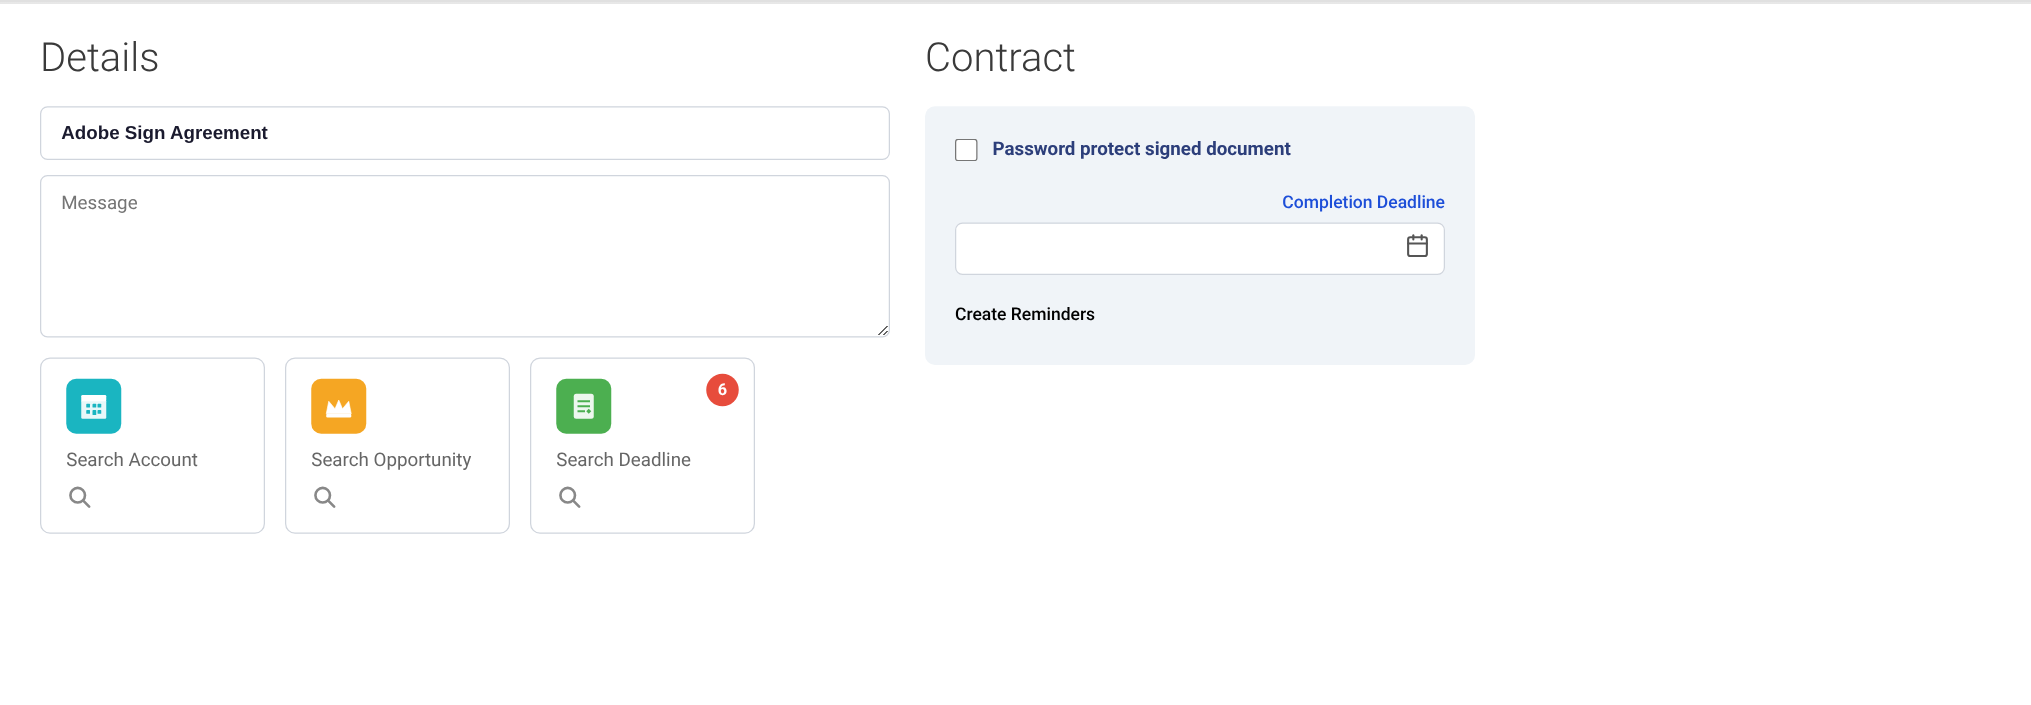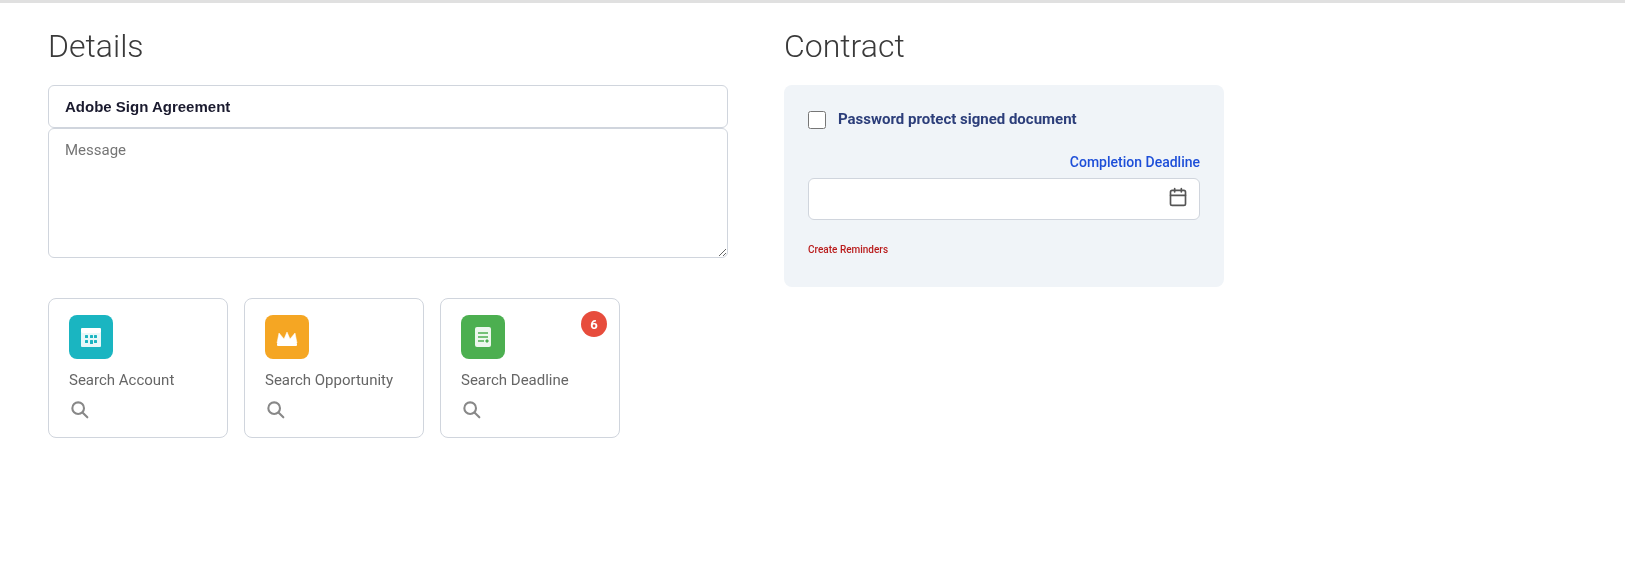--- a/index.html
+++ b/index.html
@@ -9,56 +9,56 @@
       color: #333;
       min-height: 564px;
     }
     .top-divider {
       height: 3px;
       background: linear-gradient(to right, #e0e0e0, #e0e0e0);
       border-bottom: 1px solid #e0e0e0;
     }
     .main-layout {
       display: flex;
-      padding: 24px 48px;
-      gap: 56px;
+      padding: 24px 32px;
+      gap: 28px;
       min-height: 560px;
     }
     .details-section {
       flex: 1;
       max-width: 680px;
     }
     .section-title {
       font-size: 32px;
       font-weight: 300;
       color: #3a3a3a;
       margin-bottom: 20px;
     }
     .name-input {
       width: 100%;
       border: 1px solid #d0d5dd;
       border-radius: 6px;
       padding: 12px 16px;
       font-size: 15px;
       font-weight: 600;
       color: #1a1a2e;
-      margin-bottom: 0;
+      margin-bottom: 12px;
       outline: none;
     }
     .message-textarea {
       width: 100%;
       border: 1px solid #d0d5dd;
       border-radius: 6px;
       padding: 12px 16px;
       font-size: 15px;
       color: #aaa;
       resize: vertical;
       height: 130px;
       outline: none;
-      margin-bottom: 36px;
+      margin-bottom: 12px;
       font-family: inherit;
     }
     .search-cards {
       display: flex;
       gap: 16px;
       align-items: flex-start;
     }
     .search-card {
       border: 1px solid #d0d5dd;
       border-radius: 8px;
@@ -172,22 +172,22 @@
     .calendar-icon {
       position: absolute;
       right: 12px;
       top: 50%;
       transform: translateY(-50%);
       color: #555;
       font-size: 18px;
       pointer-events: none;
     }
     .reminders-label {
-      font-size: 10px;
-      color: #b91c1c;
+      font-size: 14px;
+      color: #000000;
       margin-bottom: 8px;
       font-weight: 500;
     }
     .select-wrapper {
       position: relative;
     }
     .reminders-select {
       width: 100%;
       border: 1px solid #d0d5dd;
       border-radius: 6px;

